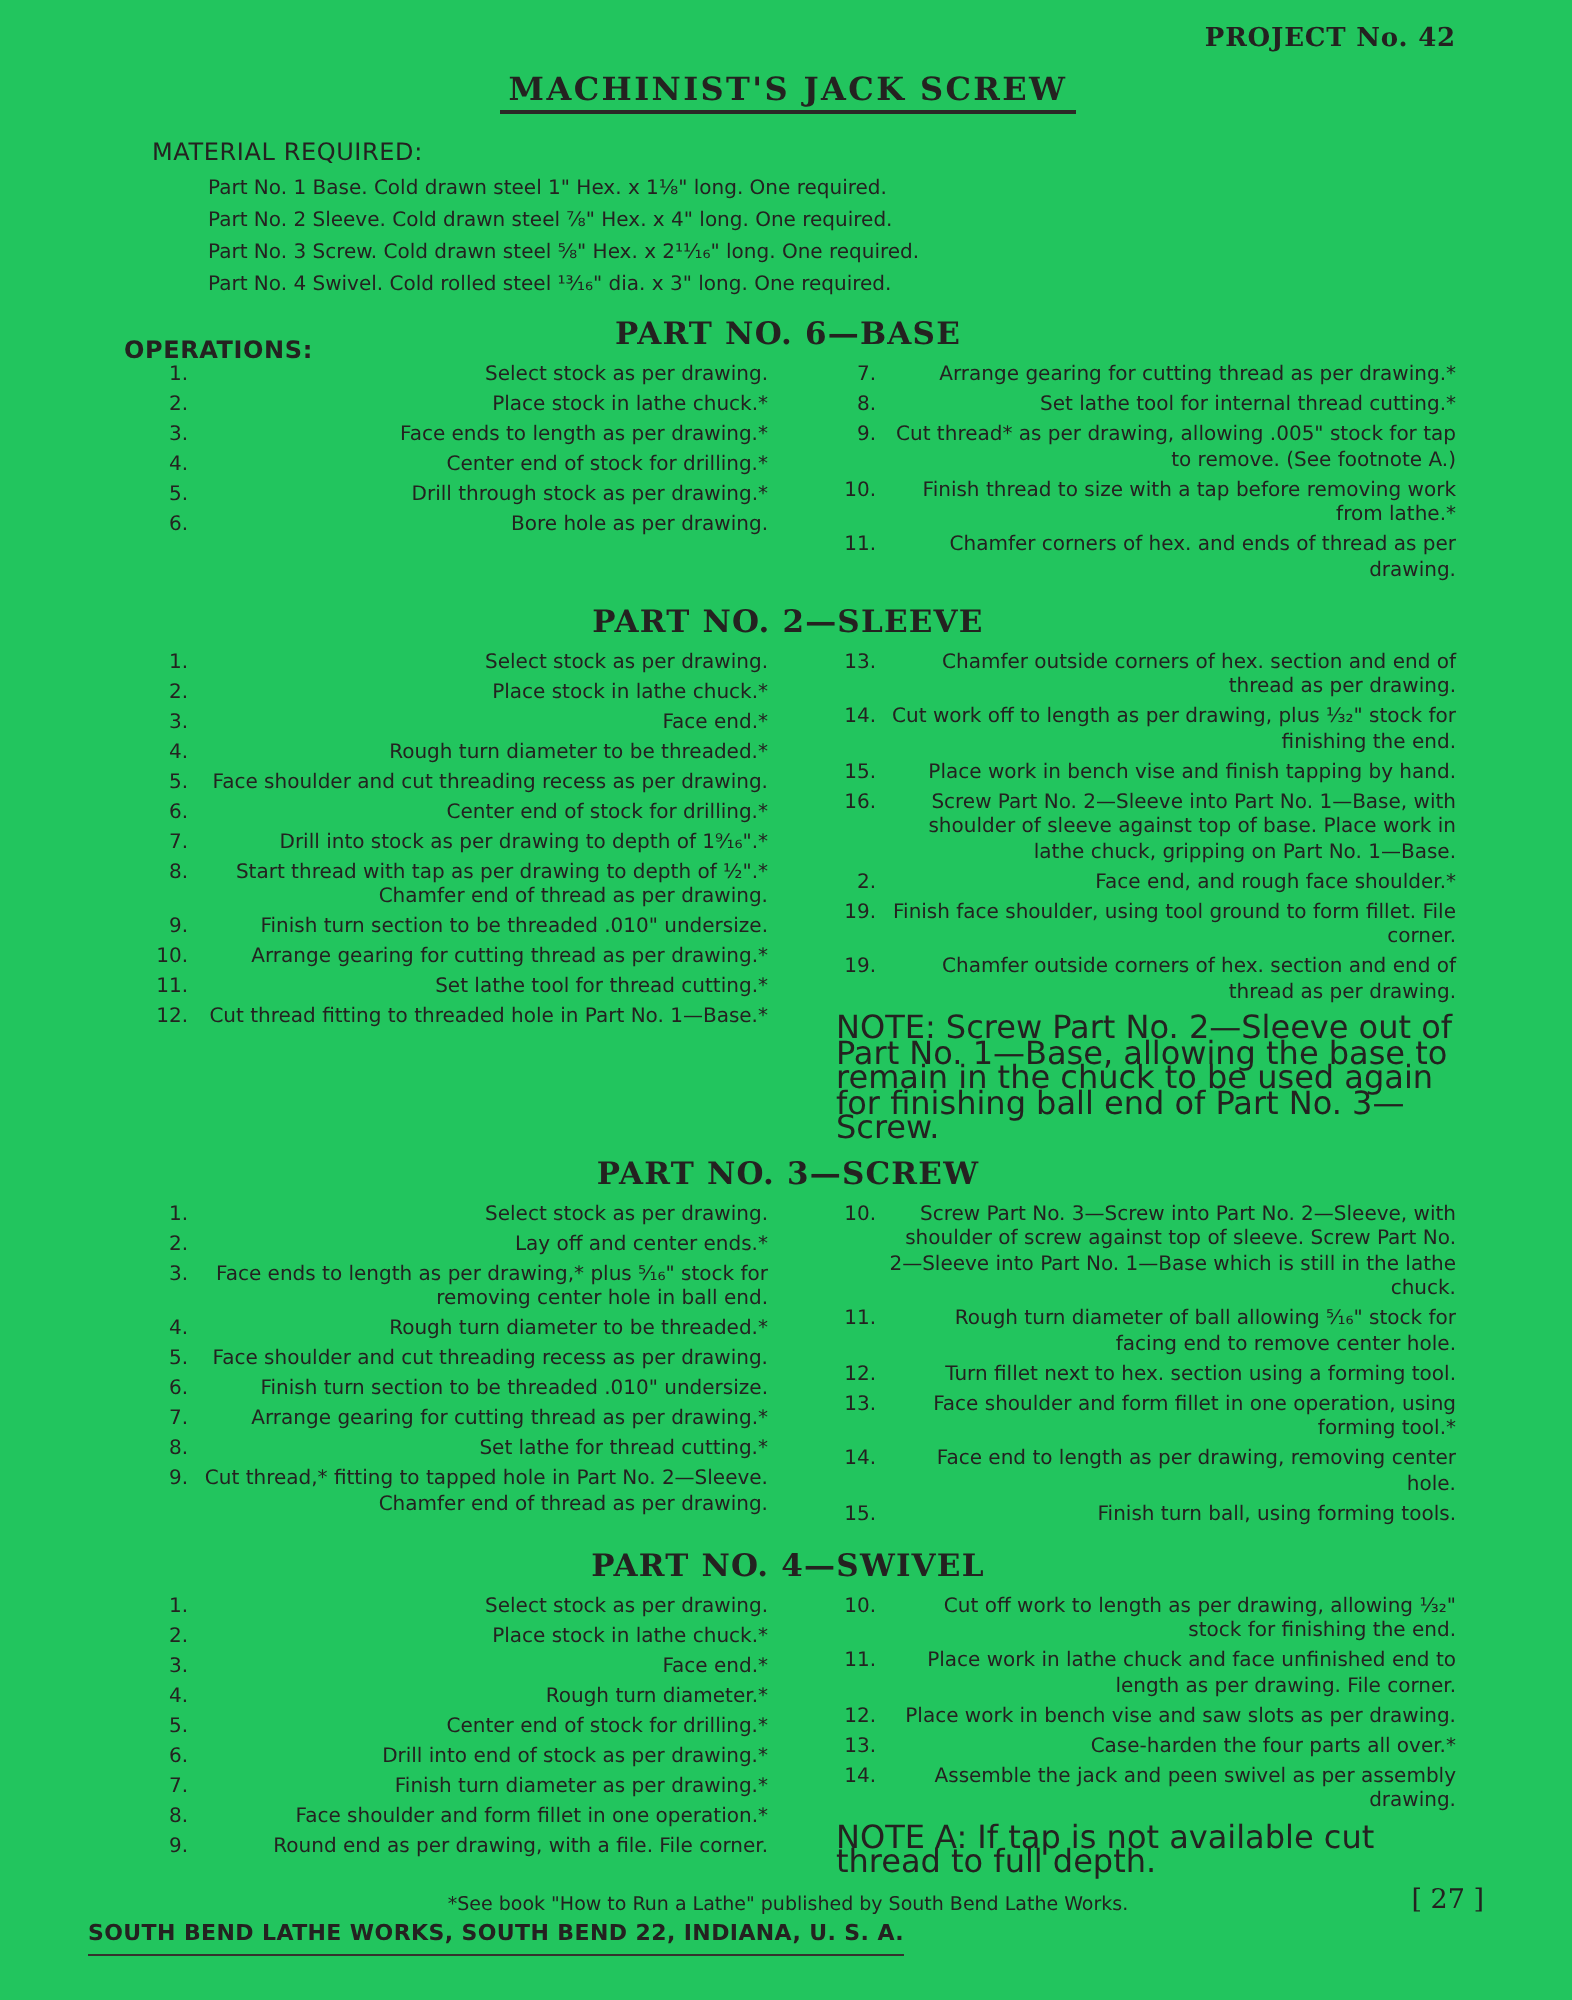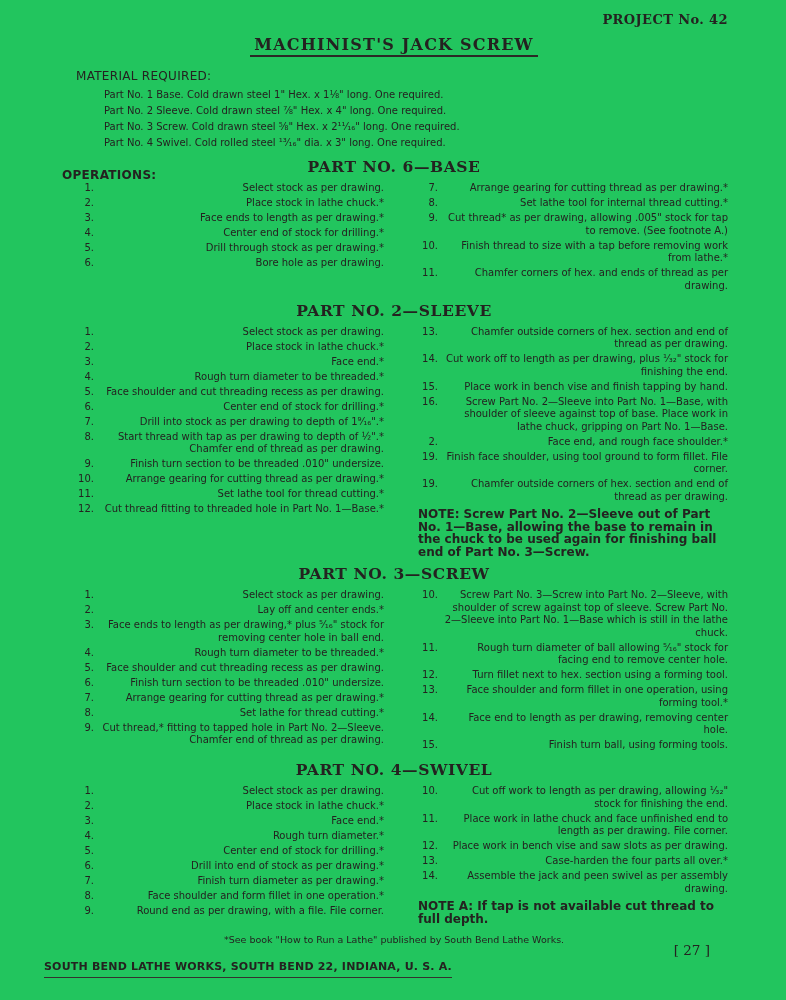--- a/index.html
+++ b/index.html
@@ -25,28 +25,28 @@
   .ops-row{position:relative;}
   .ops-label{position:absolute;left:2px;top:11px;font-weight:bold;font-size:12px;letter-spacing:.3px;}
   .section-title{
     text-align:center;font-family:"DejaVu Serif","Liberation Serif",serif;
     font-weight:bold;font-size:15.5px;letter-spacing:.6px;
   }
   .cols{display:grid;grid-template-columns:1fr 1fr;column-gap:34px;margin-top:6px;padding-left:14px;}
   .op-item{display:flex;margin-bottom:2.5px;font-size:10px;line-height:12.5px;}
   .op-num{flex:0 0 20px;text-align:right;margin-right:6px;}
   .op-text{flex:1;text-align:right;}
-  .col-note{font-size:12px;line-height:12.5px;margin:5px 0 0 0;font-weight:bold;}
+  .col-note{font-size:16px;line-height:12.5px;margin:5px 0 0 0;}
   .footnote{text-align:center;font-size:9.5px;margin-top:9px;}
   .footer-imprint{
     position:absolute;left:44px;bottom:22px;font-weight:bold;font-size:11px;
     letter-spacing:.2px;border-bottom:1.5px solid #35322e;padding-bottom:4px;text-align:center;
   }
   .page-number{
-    position:absolute;right:76px;bottom:42px;
+    position:absolute;right:44px;bottom:42px;
     font-family:"DejaVu Serif","Liberation Serif",serif;font-size:13.5px;
   }
 </style>
 </head>
 <body>
 
 <div class="page">
 
   <div class="project-no">PROJECT No. 42</div>
 

